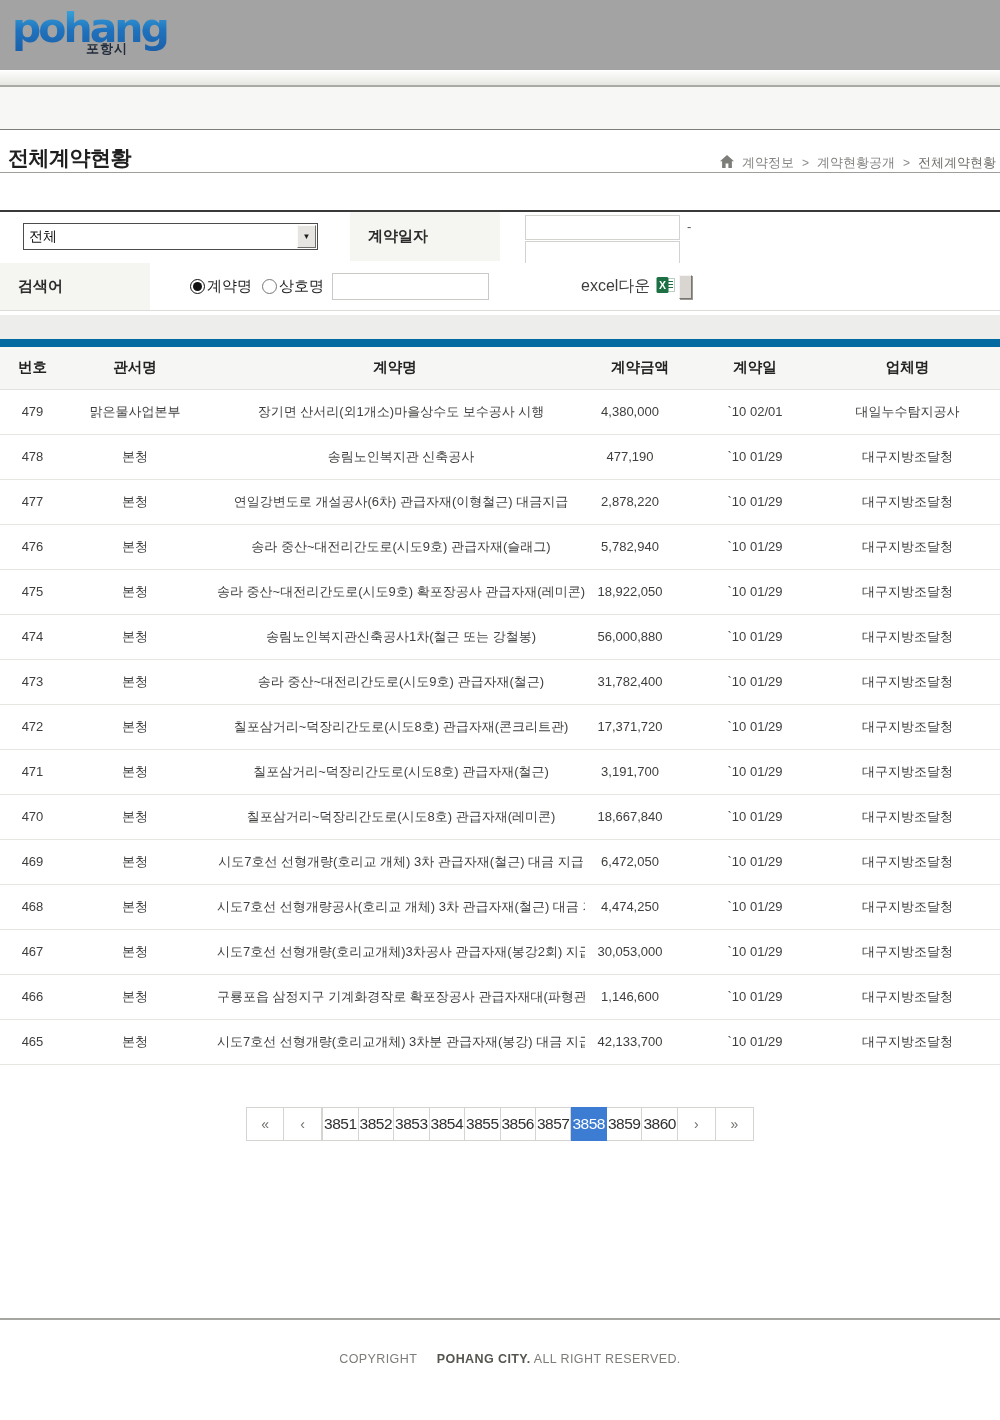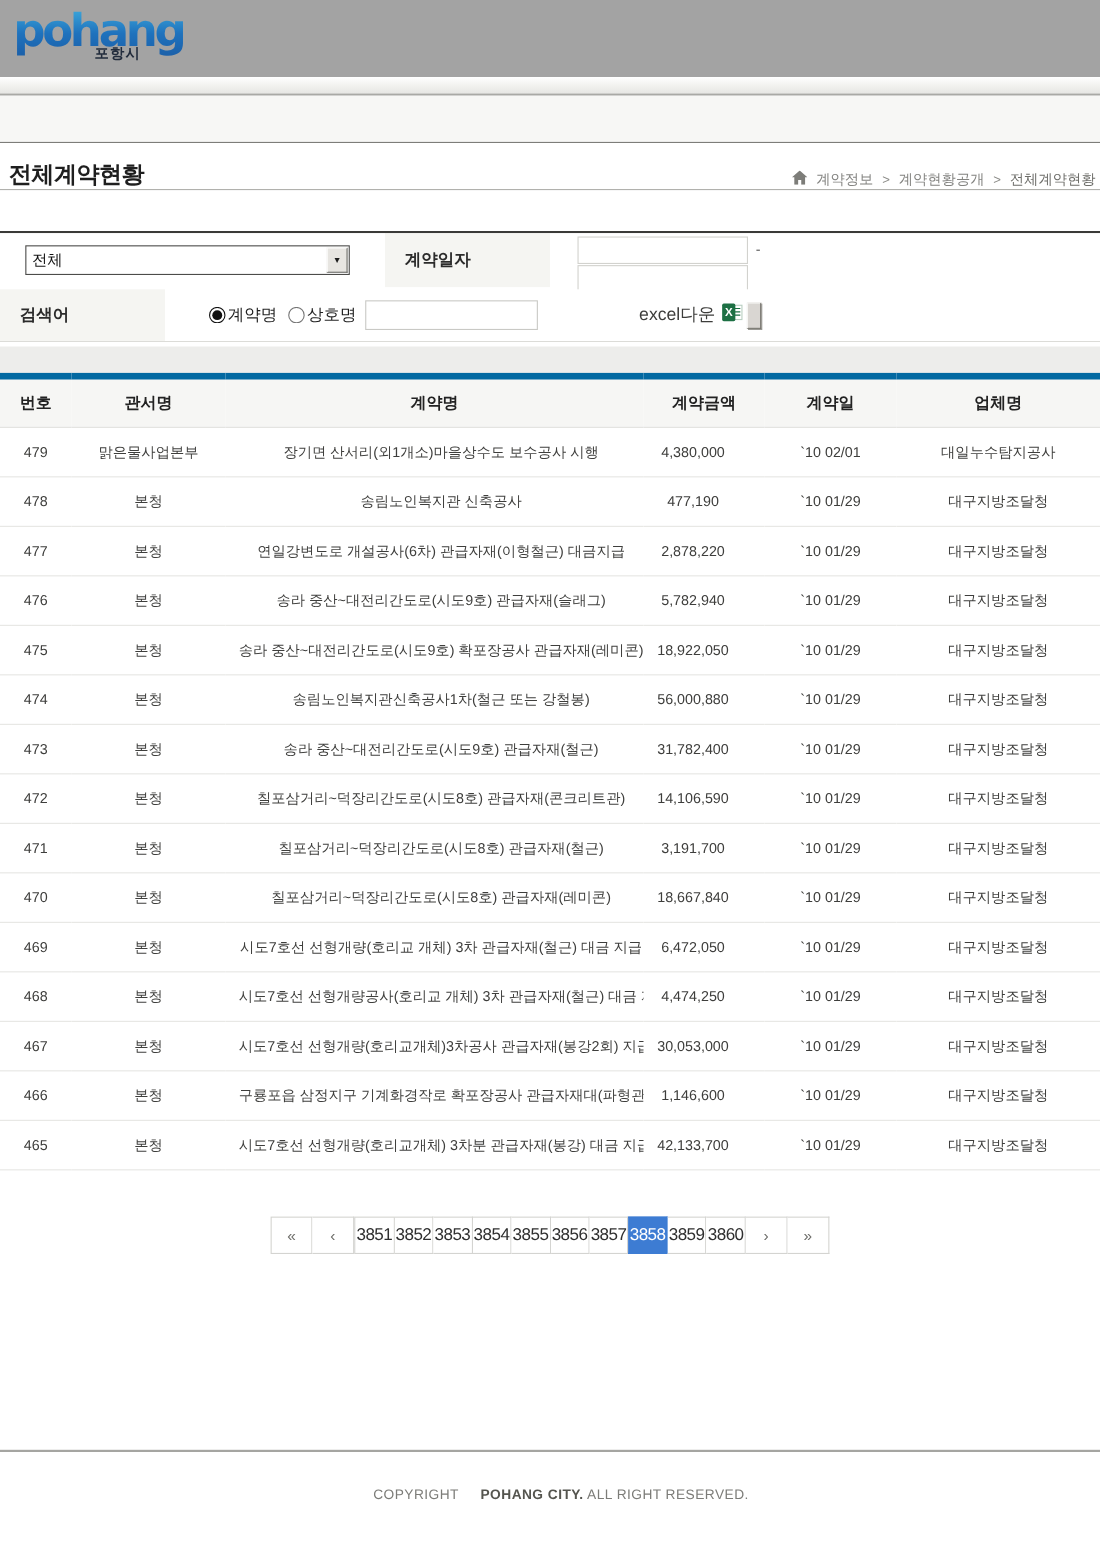--- a/index.html
+++ b/index.html
@@ -54,21 +54,21 @@
   .excel-group { display:flex; align-items:center; margin-left:92px; }
   .excel-label { font-size:16px; color:#3d3d3b; margin-right:6px; cursor:pointer; }
   .excel-icon { cursor:pointer; }
   .excel-btn { width:13px; height:24px; margin-left:3px; background:#d9d6d2;
     border:1px solid; border-color:#f6f5f3 #77766f #77766f #f6f5f3; box-shadow:1px 1px 0 #9a9994; cursor:pointer; }
 
   .gap-small { height:4px; background:#fff; }
   .gray-band { height:24px; background:#ededeb; }
 
   
-  table.contracts { width:100%; border-collapse:collapse; table-layout:fixed; border-top:6px solid #0369a1; }
+  table.contracts { width:100%; border-collapse:collapse; table-layout:fixed; border-top:8px solid #0369a1; }
   table.contracts thead th { height:46px; background:#f6f6f4; font-size:14.5px; font-weight:bold; color:#222;
     border-bottom:1px solid #e1e1de; text-align:center; }
   table.contracts tbody td { height:45px; border-bottom:1px solid #e6e6e3; font-size:13px; color:#3e3e3c;
     text-align:center; white-space:nowrap; overflow:hidden; }
   td.col-name { text-align:left; padding-left:12px; }
   td.col-amount { text-align:right; padding-right:20px; }
 
   
   .pagination-wrap { margin-top:42px; display:flex; justify-content:center; }
   .pagination { display:flex; }
@@ -241,21 +241,21 @@
     <td class="col-office">본청</td>
     <td class="col-name">송라 중산~대전리간도로(시도9호) 관급자재(철근)</td>
     <td class="col-amount">31,782,400</td>
     <td class="col-date">`10 01/29</td>
     <td class="col-company">대구지방조달청</td>
   </tr>
       <tr class="contract-row">
     <td class="col-no">472</td>
     <td class="col-office">본청</td>
     <td class="col-name">칠포삼거리~덕장리간도로(시도8호) 관급자재(콘크리트관)</td>
-    <td class="col-amount">14,106,590</td>
+    <td class="col-amount">17,371,720</td>
     <td class="col-date">`10 01/29</td>
     <td class="col-company">대구지방조달청</td>
   </tr>
       <tr class="contract-row">
     <td class="col-no">471</td>
     <td class="col-office">본청</td>
     <td class="col-name">칠포삼거리~덕장리간도로(시도8호) 관급자재(철근)</td>
     <td class="col-amount">3,191,700</td>
     <td class="col-date">`10 01/29</td>
     <td class="col-company">대구지방조달청</td>

